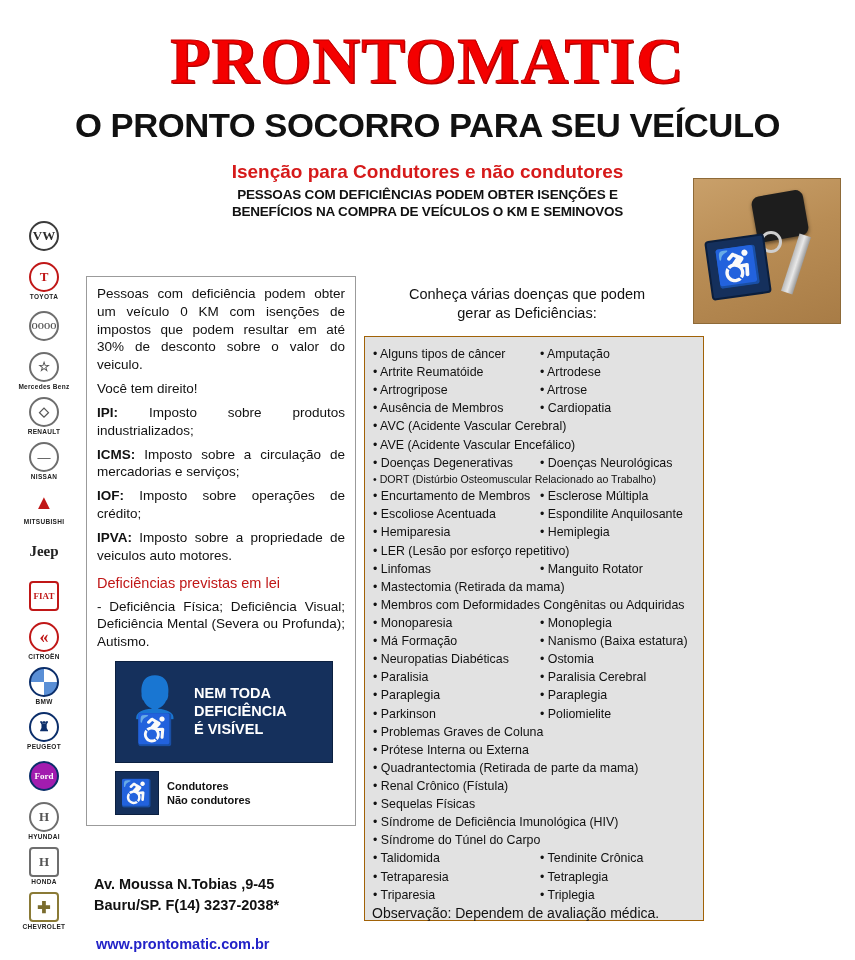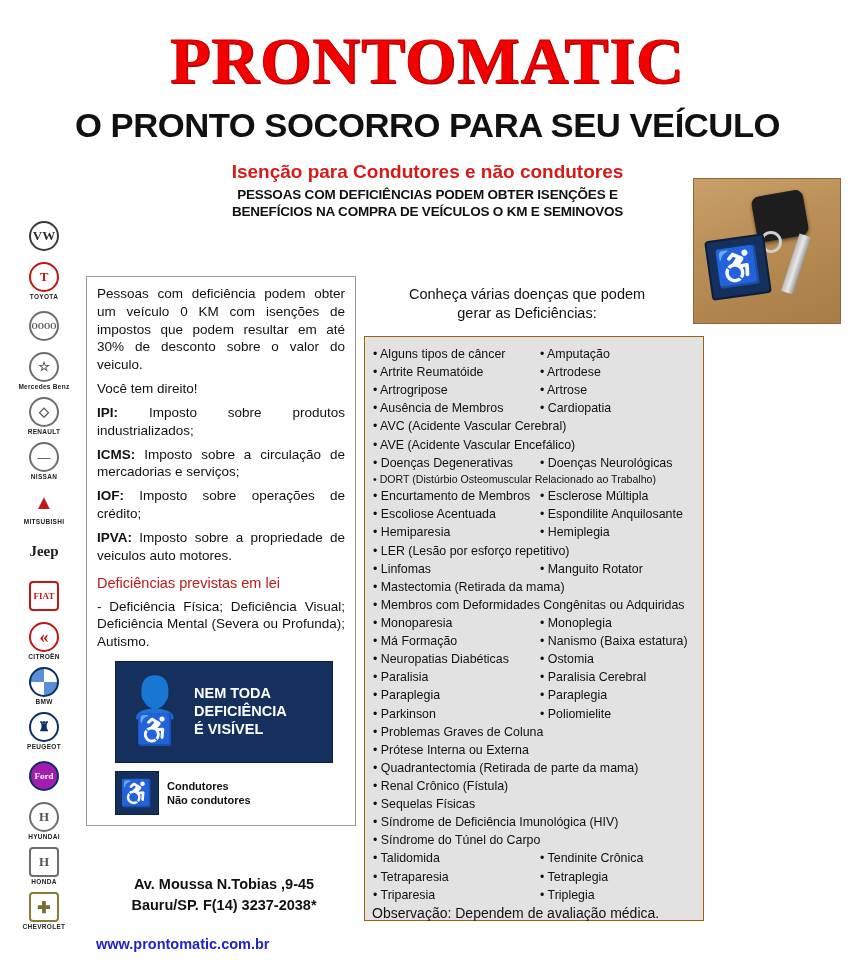--- a/index.html
+++ b/index.html
@@ -157,21 +157,21 @@
     font-size: 36px; transform: rotate(-8deg);
   }
   .photo .ring {
     position:absolute; left: 66px; top: 52px; width: 22px; height: 22px;
     border: 3px solid #cfcfcf; border-radius:50%;
   }
 
   
   .addr {
     position:absolute; left: 94px; top: 874px; width: 260px;
-    font-weight:bold; font-size: 14.5px; line-height: 1.45; text-align: center;
+    font-weight:bold; font-size: 14.5px; line-height: 1.45;
   }
   .site {
     position:absolute; left: 96px; top: 936px;
     color:#2323c8; font-weight:bold; font-size: 14.5px;
   }
 </style>
 </head>
 <body>
 
 <div class="brand">PRONTOMATIC</div>

